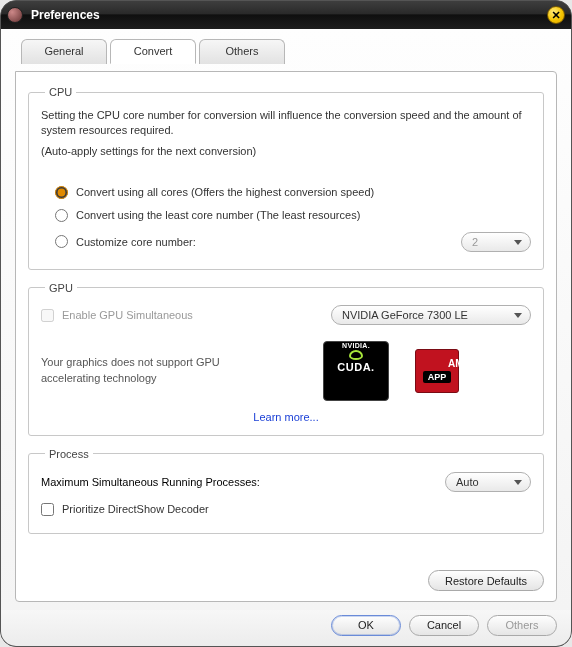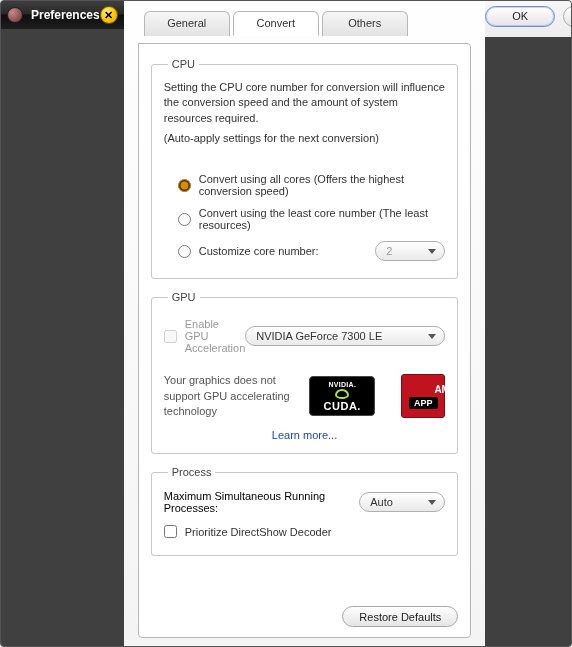--- a/index.html
+++ b/index.html
@@ -9,24 +9,24 @@
     background: #e8e8e8;
     width: 572px;
     height: 647px;
     overflow: hidden;
   }
   .window {
     width: 572px;
     height: 647px;
     background: #404040;
     border: 1px solid #555;
-    border-radius: 4px;
+    border-radius: 16px;
     overflow: hidden;
     display: flex;
-    flex-direction: row;
+    flex-direction: column;
   }
   .titlebar {
     height: 28px;
     background: linear-gradient(to bottom, #3e3e3e 0%, #2a2a2a 45%, #0f0f0f 50%, #1d1d1d 100%);
     display: flex;
     align-items: center;
     padding: 0 6px;
     color: #fff;
     font-weight: bold;
     font-size: 12px;
@@ -149,25 +149,25 @@
   .check-row.disabled { color:#9a9a9a; }
   .gpu-select { min-width: 200px; }
   .gpu-logos-row {
     display:flex;
     align-items:center;
     margin-top: 14px;
   }
   .gpu-msg { color:#555; max-width: 210px; line-height:1.4; }
   .logos { flex:1; display:flex; justify-content:center; gap:26px; align-items:center; }
   .logo-nvidia {
-    width: 66px; height: 40px;
+    width: 66px; height: 60px;
     background:#000;
     border-radius:4px;
     color:#a7e53b;
-    display:flex; flex-direction:column; align-items:center; justify-content:center;
+    display:flex; flex-direction:column; align-items:center; 
     font-size:8px; font-weight:bold;
     border:1px solid #444;
   }
   .logo-nvidia .n-top { font-size:7px; color:#fff; letter-spacing:0.3px;}
   .logo-nvidia .eye {
     width:14px;height:10px;border:2px solid #a7e53b;border-radius:50% 50% 50% 50%/60% 60% 40% 40%;
     margin:1px 0;
   }
   .logo-nvidia .cuda { color:#fff; font-size:11px; letter-spacing:0.5px;}
   .logo-amd {
@@ -254,21 +254,21 @@
             <span>2</span>
           </div>
         </div>
       </fieldset>
 
       <fieldset class="group">
         <legend>GPU</legend>
         <div class="gpu-row">
           <label class="check-row disabled" style="padding-left:0">
             <input type="checkbox" disabled="" style="">
-            <span>Enable GPU Acceleration</span>
+            <span>Enable GPU Simultaneous</span>
           </label>
           <div class="select-pill gpu-select">
             <span>NVIDIA GeForce 7300 LE</span>
           </div>
         </div>
         <div class="gpu-logos-row">
           <div class="gpu-msg">Your graphics does not support GPU accelerating technology</div>
           <div class="logos">
             <div class="logo-nvidia">
               <div class="n-top">NVIDIA.</div>

